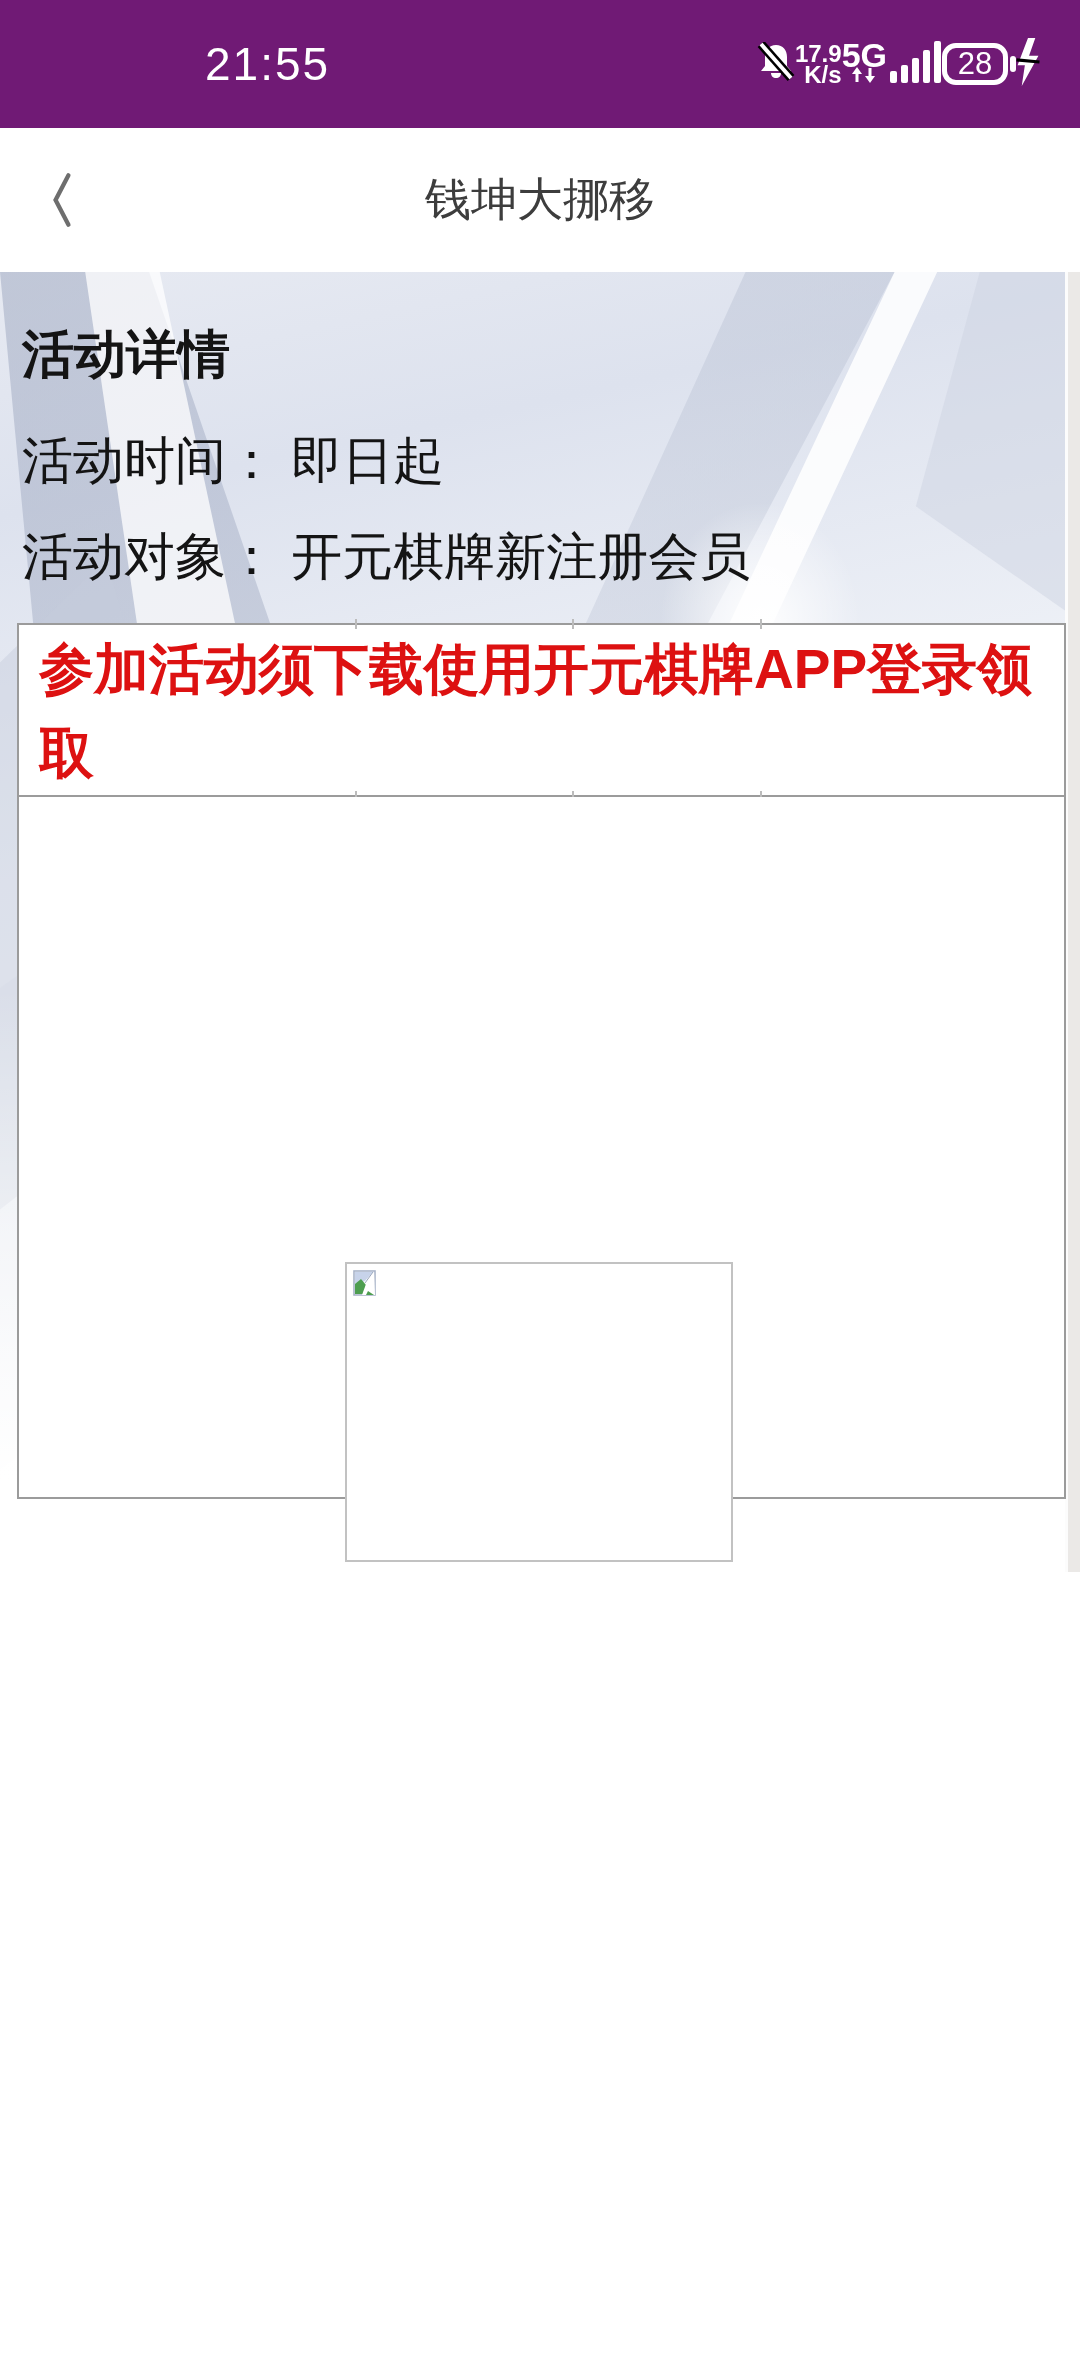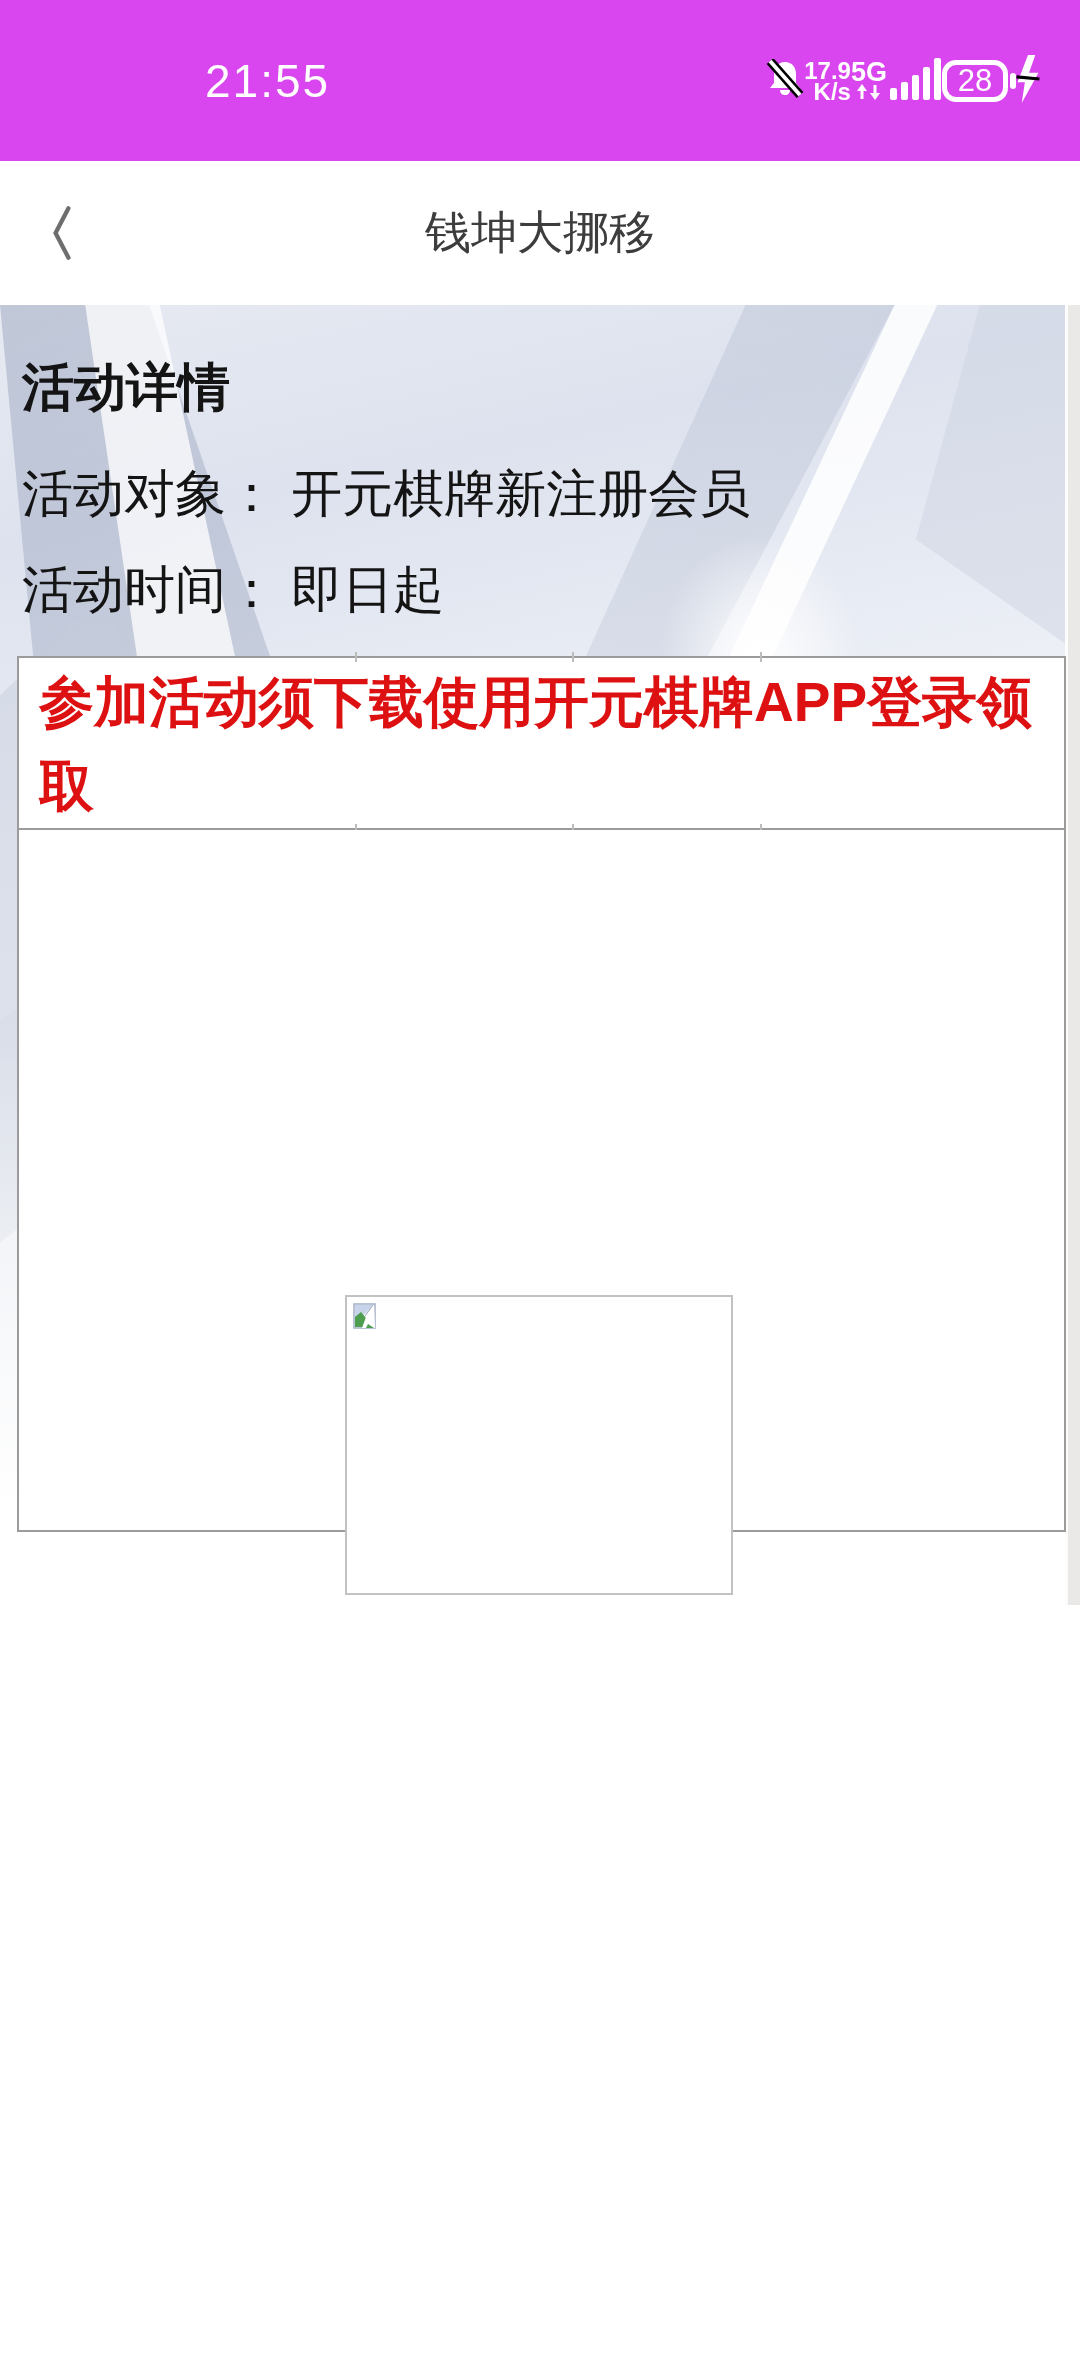--- a/index.html
+++ b/index.html
@@ -1,29 +1,29 @@
 <!DOCTYPE html>
 <html><head>
 <meta charset="utf-8">
 <style>
   * { margin:0; padding:0; box-sizing:border-box; }
   html,body { width:1080px; height:2376px; overflow:hidden; background:#fff;
               font-family:"Liberation Sans","DejaVu Sans",sans-serif; }
   .screen { position:relative; width:1080px; height:2376px; overflow:hidden; background:#fff; }
 
   
-  .status-bar { position:relative; height:161px; background:#d946ef; color:#fff;
+  .status-bar { position:relative; height:128px; background:#701a75; color:#fff;
                 display:flex; align-items:center; justify-content:space-between; }
   .sb-time { margin-left:205px; font-size:46px; letter-spacing:2px; }
   .sb-right { display:flex; align-items:center; margin-right:38px; }
   .sb-speed { display:flex; flex-direction:column; align-items:flex-end;
               font-size:24px; line-height:21px; font-weight:bold; }
   .sb-net { display:flex; align-items:flex-end; gap:3px; }
   .sb-net-left { display:flex; flex-direction:column; align-items:center; }
-  .sb-5g { font-size:27px; line-height:24px; font-weight:bold; }
+  .sb-5g { font-size:34px; line-height:24px; font-weight:bold; }
   .battery { position:relative; min-width:66px; height:42px; border:5px solid #fff;
              border-radius:14px; display:flex; align-items:center; justify-content:center;
              font-size:31px; font-weight:normal; padding:9px 6px; }
   .battery::after { content:""; position:absolute; right:-13px; top:50%; transform:translateY(-50%);
                     width:6px; height:16px; background:#fff; border-radius:3px; }
   .bolt { margin-left:6px; }
 
   
   .nav-bar { position:relative; height:144px; background:#fff;
              display:flex; align-items:center; justify-content:center; }
@@ -144,22 +144,22 @@
       <div class="facet f5"></div>
       <div class="facet f6"></div>
       <div class="facet f7"></div>
       <div class="bokeh"></div>
       <div class="bg-fade"></div>
     </div>
     <div class="right-strip"></div>
 
     <div class="text-block">
       <p class="tb-heading">活动详情</p>
+      <p>活动时间： 即日起</p>
       <p>活动对象： 开元棋牌新注册会员</p>
-      <p>活动时间： 即日起</p>
     </div>
 
     <div class="promo-table">
       <div class="promo-header">参加活动须下载使用开元棋牌APP登录领取</div>
       <div class="tick" style="left:336px; top:-6px;"></div>
       <div class="tick" style="left:553px; top:-6px;"></div>
       <div class="tick" style="left:741px; top:-6px;"></div>
       <div class="tick" style="left:336px; top:166px;"></div>
       <div class="tick" style="left:553px; top:166px;"></div>
       <div class="tick" style="left:741px; top:166px;"></div>

